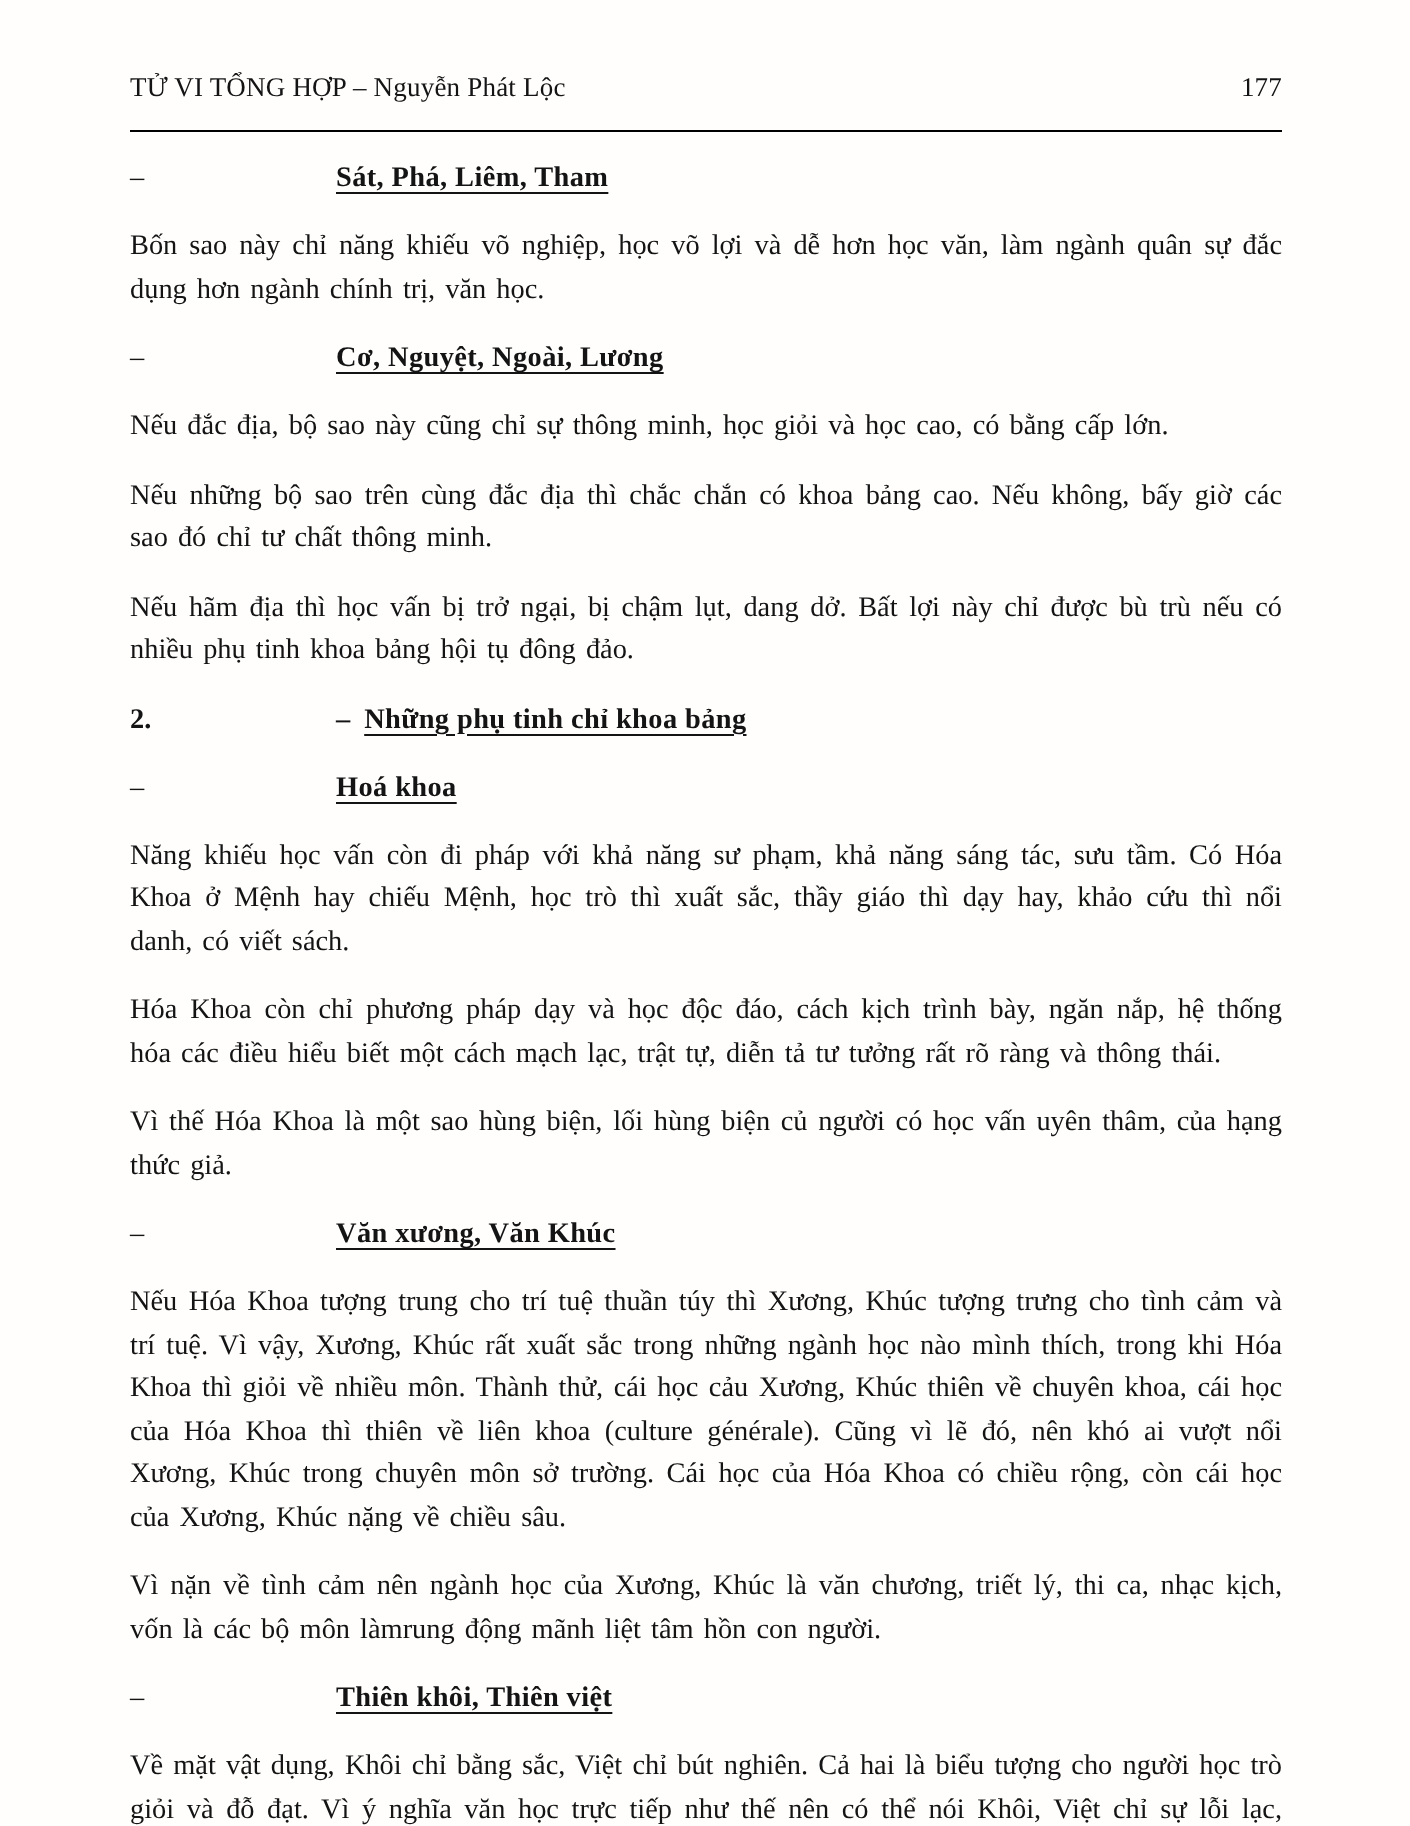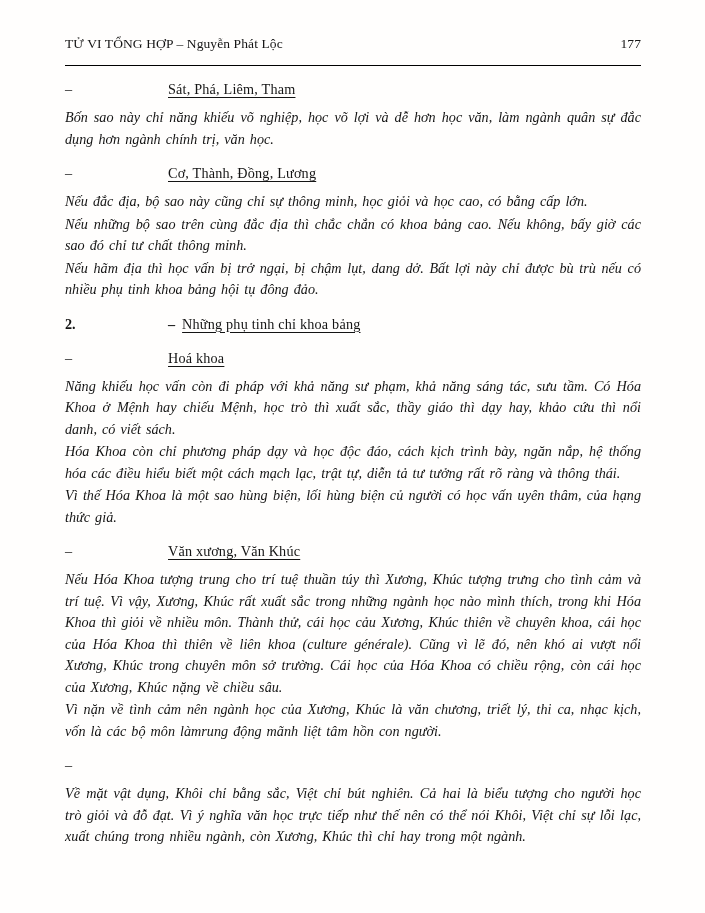--- a/index.html
+++ b/index.html
@@ -36,33 +36,32 @@
   }
   .lead {
     flex: 0 0 103px;
   }
   .lead.bold { font-weight: bold; }
   .h-dash {
     font-weight: bold;
     margin-right: 7px;
   }
   .h-label {
-    font-weight: normal;
+    font-weight: bold;
     text-decoration: underline;
     text-decoration-thickness: 1.4px;
     text-underline-offset: 3px;
     letter-spacing: 0.2px;
   }
   .para {
-    margin: 1px 0;
+    margin: 13px 0;
     font-size: 14.2px;
     line-height: 21.5px;
     text-align: justify;
     word-spacing: 1.5px;
-    font-style: italic;
   }
 </style>
 </head>
 <body>
 
 <div class="page">
 
   <div class="header-row">
     <span>TỬ VI TỔNG HỢP – Nguyễn Phát Lộc</span>
     <span>177</span>
@@ -72,21 +71,21 @@
 
   <div class="h-row">
     <span class="lead">–</span>
     <span class="h-label">Sát, Phá, Liêm, Tham</span>
   </div>
 
   <p class="para">Bốn sao này chỉ năng khiếu võ nghiệp, học võ lợi và dễ hơn học văn, làm ngành quân sự đắc dụng hơn ngành chính trị, văn học.</p>
 
   <div class="h-row">
     <span class="lead">–</span>
-    <span class="h-label">Cơ, Thành, Đồng, Lương</span>
+    <span class="h-label">Cơ, Nguyệt, Ngoài, Lương</span>
   </div>
 
   <p class="para">Nếu đắc địa, bộ sao này cũng chỉ sự thông minh, học giỏi và học cao, có bằng cấp lớn.</p>
   <p class="para">Nếu những bộ sao trên cùng đắc địa thì chắc chắn có khoa bảng cao. Nếu không, bấy giờ các sao đó chỉ tư chất thông minh.</p>
   <p class="para">Nếu hãm địa thì học vấn bị trở ngại, bị chậm lụt, dang dở. Bất lợi này chỉ được bù trù nếu có nhiều phụ tinh khoa bảng hội tụ đông đảo.</p>
 
   <div class="h-row">
     <span class="lead bold">2.</span>
     <span class="h-dash">–</span>
     <span class="h-label">Những phụ tinh chỉ khoa bảng</span>
@@ -104,17 +103,18 @@
   <div class="h-row">
     <span class="lead">–</span>
     <span class="h-label">Văn xương, Văn Khúc</span>
   </div>
 
   <p class="para">Nếu Hóa Khoa tượng trung cho trí tuệ thuần túy thì Xương, Khúc tượng trưng cho tình cảm và trí tuệ. Vì vậy, Xương, Khúc rất xuất sắc trong những ngành học nào mình thích, trong khi Hóa Khoa thì giỏi về nhiều môn. Thành thử, cái học cảu Xương, Khúc thiên về chuyên khoa, cái học của Hóa Khoa thì thiên về liên khoa (culture générale). Cũng vì lẽ đó, nên khó ai vượt nổi Xương, Khúc trong chuyên môn sở trường. Cái học của Hóa Khoa có chiều rộng, còn cái học của Xương, Khúc nặng về chiều sâu.</p>
   <p class="para">Vì nặn về tình cảm nên ngành học của Xương, Khúc là văn chương, triết lý, thi ca, nhạc kịch, vốn là các bộ môn làmrung động mãnh liệt tâm hồn con người.</p>
 
   <div class="h-row">
     <span class="lead">–</span>
+    <span class="h-label">Thiên khôi, Thiên việt</span>
   </div>
 
   <p class="para">Về mặt vật dụng, Khôi chỉ bằng sắc, Việt chỉ bút nghiên. Cả hai là biểu tượng cho người học trò giỏi và đỗ đạt. Vì ý nghĩa văn học trực tiếp như thế nên có thể nói Khôi, Việt chỉ sự lỗi lạc, xuất chúng trong nhiều ngành, còn Xương, Khúc thì chỉ hay trong một ngành.</p>
 
 </div>
 
 </body></html>

